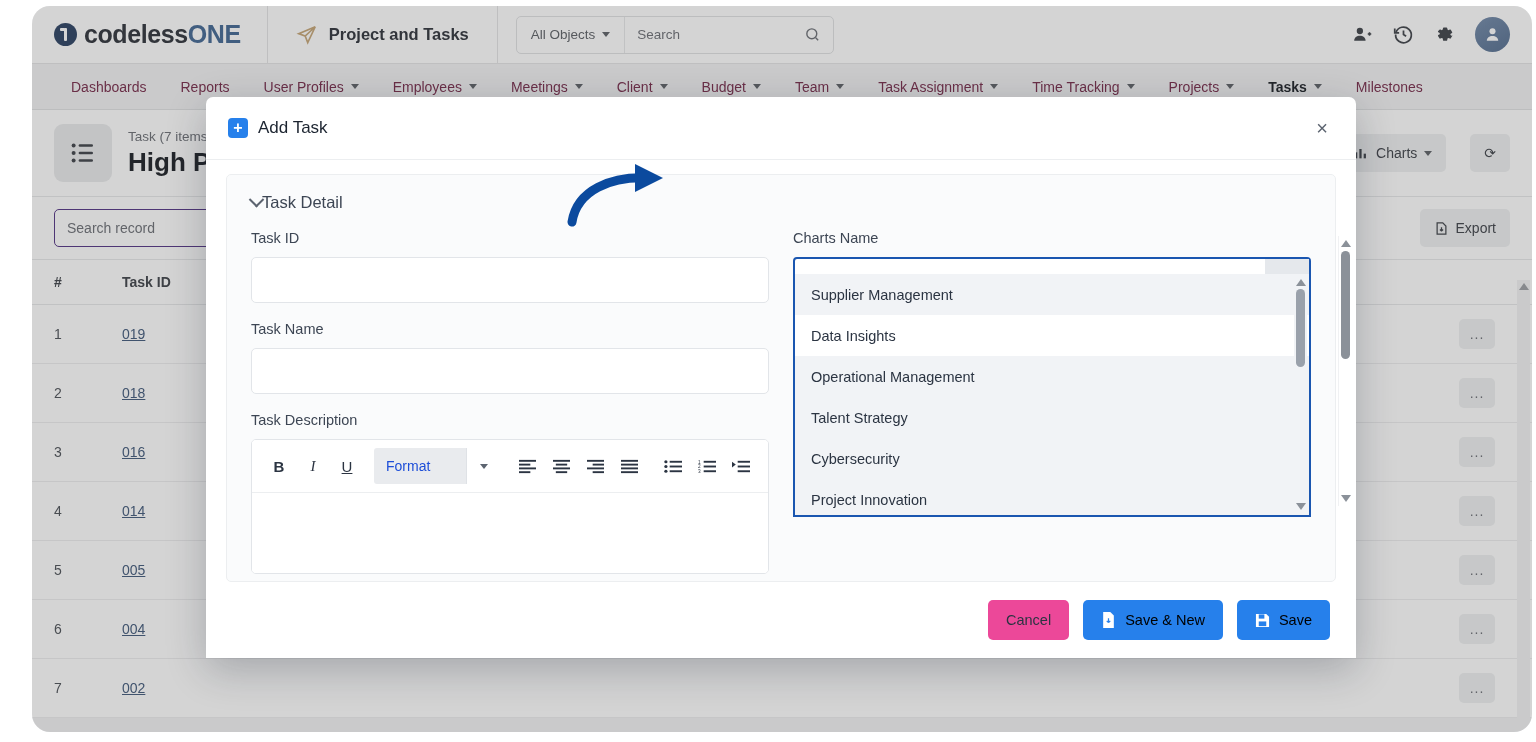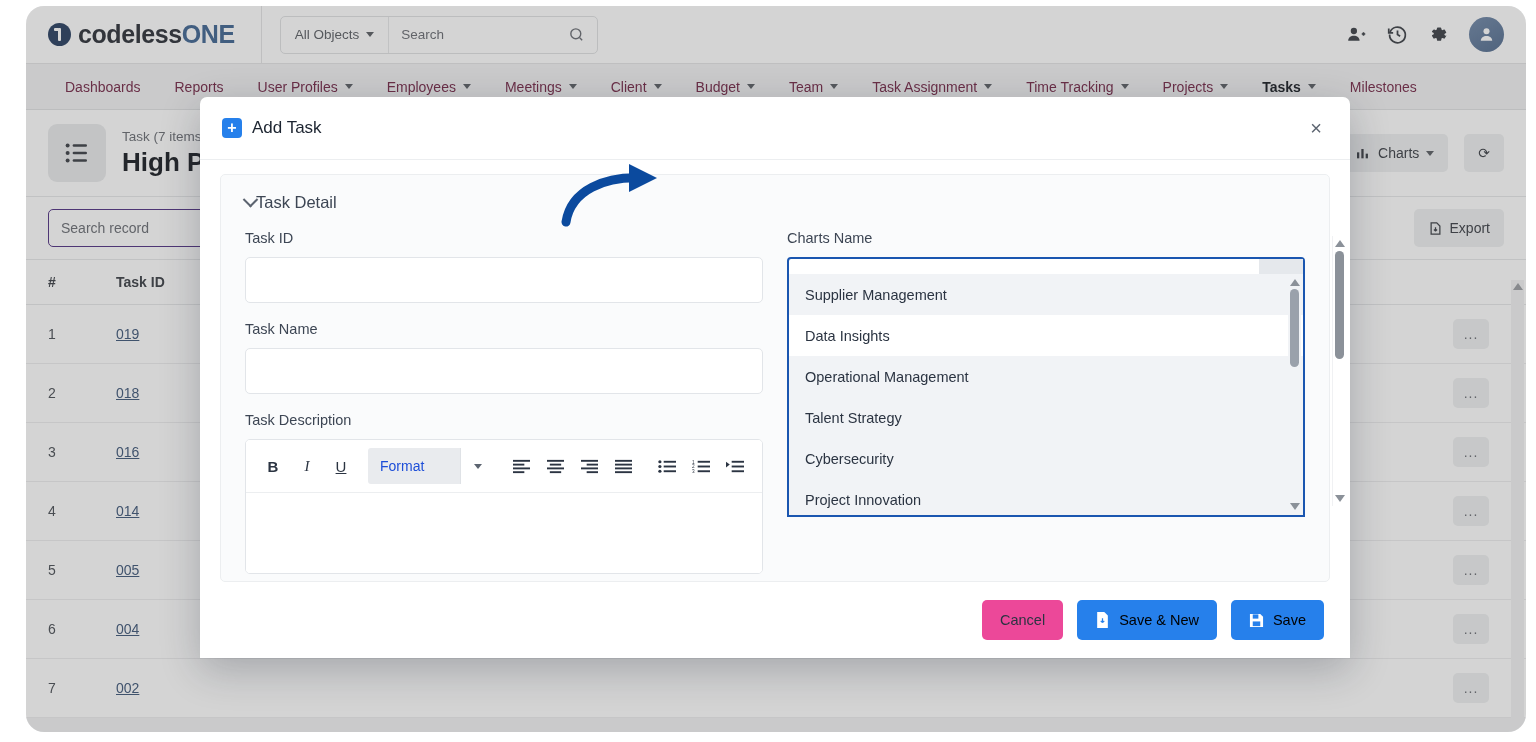--- a/index.html
+++ b/index.html
@@ -12,21 +12,21 @@
 
   #app {
     position: relative;
     width: 1536px; height: 742px;
     background: #ffffff;
   }
 
   
   .window {
     position: absolute;
-    left: 26px; top: 6px;
+    left: 32px; top: 6px;
     width: 1500px; height: 726px;
     border-radius: 18px;
     overflow: hidden;
     background: #f2f3f5;
   }
 
   
   .dimmed { filter: grayscale(0.55) brightness(0.86) contrast(0.92); }
 
   
@@ -159,21 +159,21 @@
   .page-icon {
     width: 58px; height: 58px; border-radius: 9px;
     background: #e9ebee;
     display: flex; align-items: center; justify-content: center;
     color: #3d4654;
     flex: none;
   }
   .page-meta { display: flex; flex-direction: column; gap: 3px; }
   .page-sub { font-size: 13.5px; color: #6b7280; }
   .page-title { font-size: 26px; font-weight: 700; color: #1c2430; }
-  .page-head-right { margin-left: auto; display: flex; gap: 16px; align-items: center; }
+  .page-head-right { margin-left: auto; display: flex; gap: 24px; align-items: center; }
   .ghost-btn {
     display: flex; align-items: center; gap: 7px;
     height: 38px; padding: 0 14px;
     background: #eef0f2; border-radius: 5px;
     font-size: 14px; color: #3d4654;
   }
 
   .toolbar2 {
     background: #fff;
     display: flex; align-items: center;
@@ -417,20 +417,26 @@
     <div class="dimmed">
 
       <div class="topbar">
         <div class="brand">
           <div class="brand-mark"></div>
           <div class="brand-text">
             <span class="dark">codeless</span><span class="blue">ONE</span>
           </div>
         </div>
 
+        <div class="module">
+          <svg class="plane-icon" viewBox="0 0 24 24" fill="none" stroke="currentColor" stroke-width="1.8">
+            <path d="M21 3 3 10.5l7 2.6L21 3zM10 13.1l2.8 7.2L21 3"></path>
+          </svg>
+          <span class="module-title">Project and Tasks</span>
+        </div>
 
         <div class="searchwrap">
           <div class="objsel">
             <span>All Objects</span>
             <span class="caret-dn"></span>
           </div>
           <div class="searchbox">
             <input placeholder="Search" style="">
             <svg width="17" height="17" viewBox="0 0 24 24" fill="none" stroke="#6b7280" stroke-width="2">
               <circle cx="11" cy="11" r="7"></circle>

